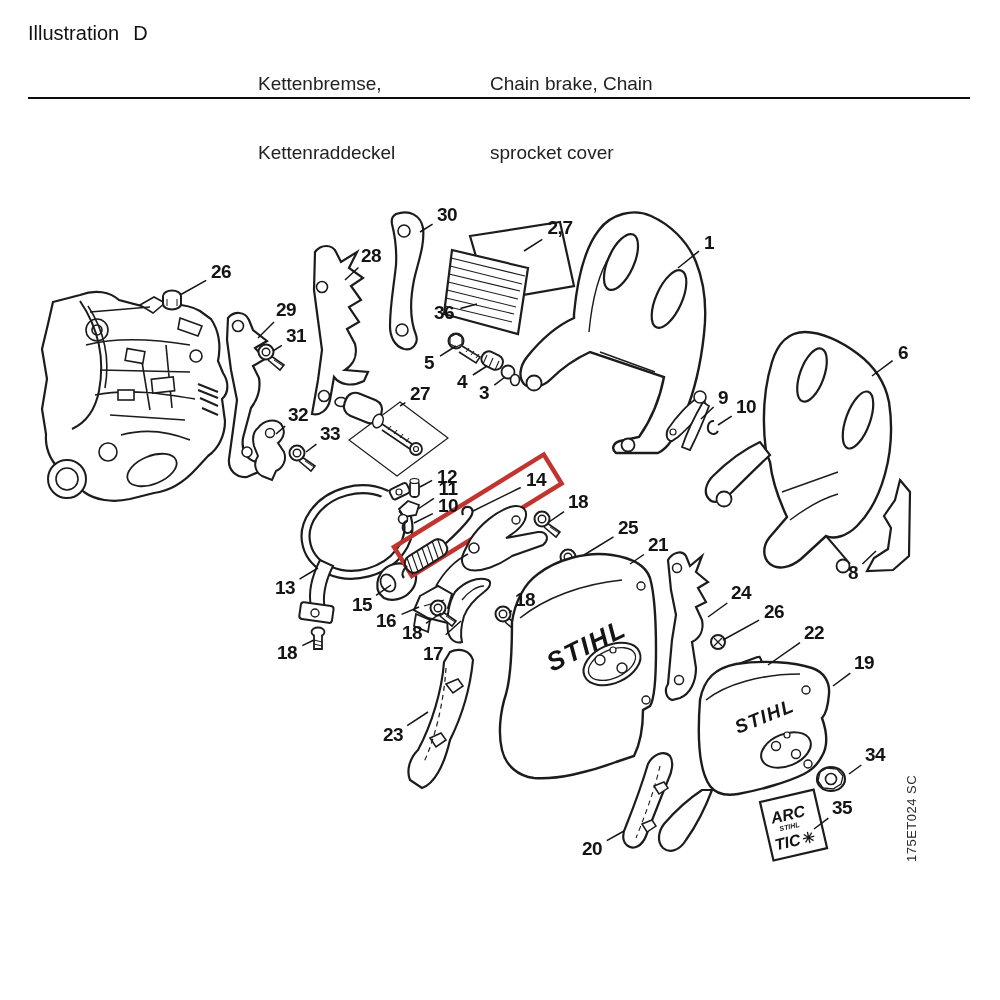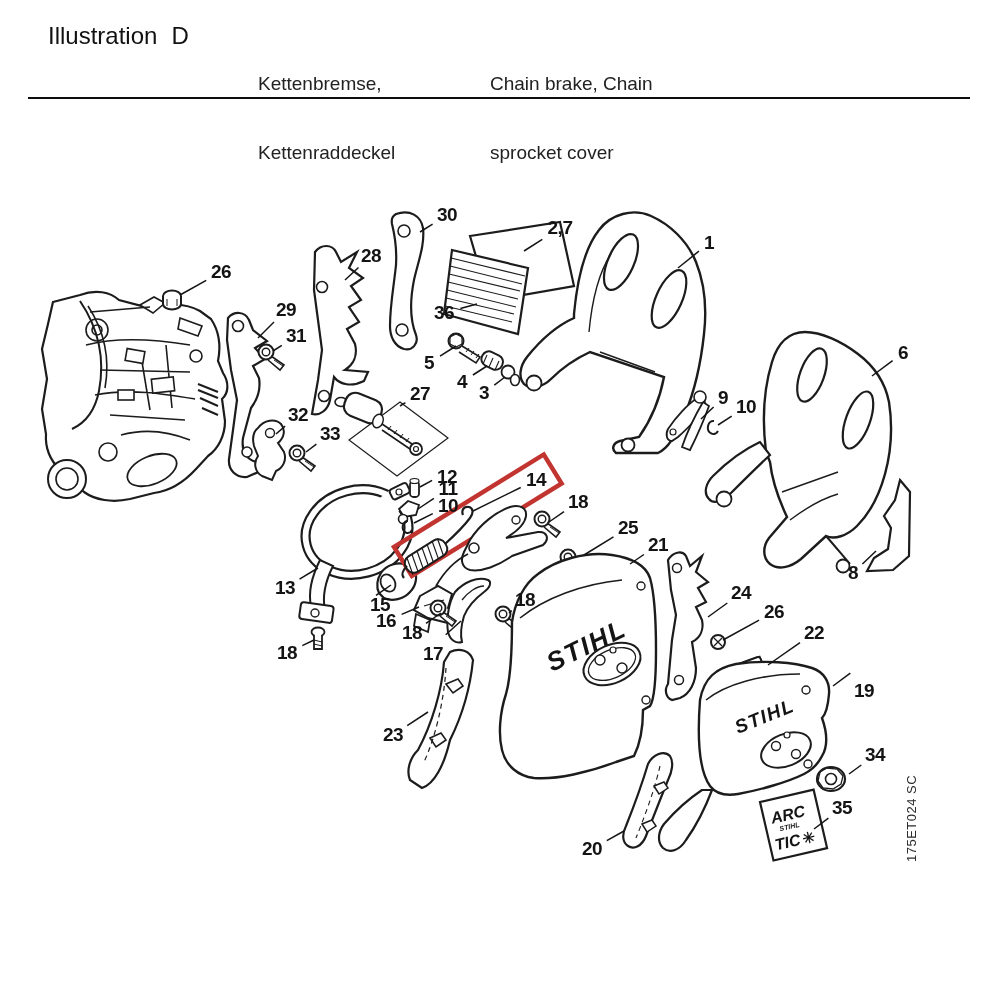--- a/index.html
+++ b/index.html
@@ -1,19 +1,19 @@
 <!DOCTYPE html>
 <html><head>
 <meta charset="utf-8">
 <style>
   html,body{margin:0;padding:0;}
   body{width:1000px;height:1000px;position:relative;background:#ffffff;overflow:hidden;
        font-family:"Liberation Sans",sans-serif;color:#1a1a1a;}
   .stage{position:absolute;left:0;top:0;width:1000px;height:1000px;}
-  .hdr-title{position:absolute;left:28px;top:22px;font-size:24px;color:#111;margin-left:20px;}
+  .hdr-title{position:absolute;left:28px;top:22px;font-size:20px;color:#111;}
   .hdr-title .t-letter{margin-left:14px;}
   .hdr-col{position:absolute;top:26px;font-size:19px;line-height:23px;color:#222;white-space:pre;}
   #hcol0{left:258px;} #hcol1{left:490px;} #hcol2{left:722px;}
   .hdr-rule{position:absolute;left:28px;top:97px;width:942px;height:2px;background:#0d0d0d;}
   svg text{font-family:"Liberation Sans",sans-serif;}
   .callout{position:absolute;transform:translate(-50%,-50%);
            font:700 19px "Liberation Sans",sans-serif;color:#141414;letter-spacing:-0.5px;}
   .part{stroke:#1c1c1c;fill:#ffffff;}
 </style>
 </head>
@@ -372,28 +372,28 @@
     <div class="callout" style="left: 429px; top: 363px;">5</div>
     <div class="callout" style="left: 903px; top: 353px;">6</div>
     <div class="callout" style="left: 853px; top: 573px;">8</div>
     <div class="callout" style="left: 723px; top: 398px;">9</div>
     <div class="callout" style="left: 746px; top: 407px;">10</div>
     <div class="callout" style="left: 447px; top: 477px;">12</div>
     <div class="callout" style="left: 448px; top: 489px;">11</div>
     <div class="callout" style="left: 448px; top: 506px;">10</div>
     <div class="callout" style="left: 285px; top: 588px;">13</div>
     <div class="callout" style="left: 536px; top: 480px;">14</div>
-    <div class="callout" style="left: 380px; top: 605px;">15</div>
+    <div class="callout" style="left: 362px; top: 605px;">15</div>
     <div class="callout" style="left: 386px; top: 621px;">16</div>
     <div class="callout" style="left: 433px; top: 646px; margin-top: 8px;">17</div>
     <div class="callout" style="left: 578px; top: 502px;">18</div>
     <div class="callout" style="left: 525px; top: 600px;">18</div>
     <div class="callout" style="left: 412px; top: 633px;">18</div>
     <div class="callout" style="left: 287px; top: 653px;">18</div>
-    <div class="callout" style="left: 864px; top: 663px; margin-top: 28px;">19</div>
+    <div class="callout" style="left: 864px; top: 663px;">19</div>
     <div class="callout" style="left: 592px; top: 849px;">20</div>
     <div class="callout" style="left: 658px; top: 545px; text-align: right;">21</div>
     <div class="callout" style="left: 814px; top: 633px;">22</div>
     <div class="callout" style="left: 393px; top: 735px;">23</div>
     <div class="callout" style="left: 741px; top: 593px;">24</div>
     <div class="callout" style="left: 628px; top: 528px;">25</div>
     <div class="callout" style="left: 221px; top: 272px;">26</div>
     <div class="callout" style="left: 774px; top: 612px;">26</div>
     <div class="callout" style="left: 420px; top: 394px;">27</div>
     <div class="callout" style="left: 371px; top: 256px;">28</div>

